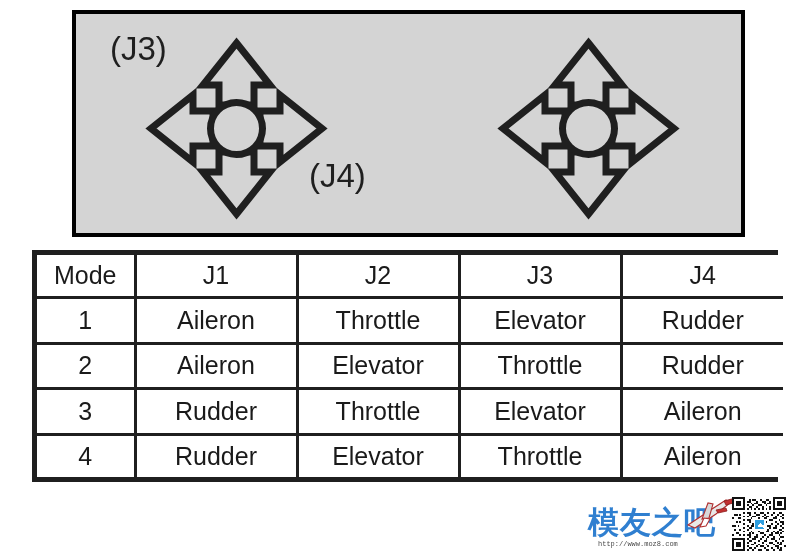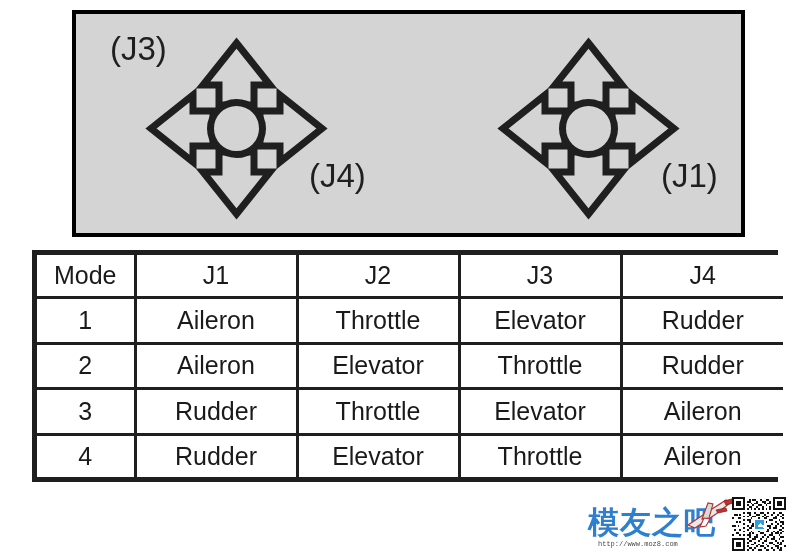--- a/index.html
+++ b/index.html
@@ -177,21 +177,20 @@
 
           <path d="M178 92.5 L136 59 L136 75 L116 75 L116 110 L136 110 L136 126 Z"></path>
 
           <circle cx="92.5" cy="92.5" r="26"></circle>
         </g>
       </svg>
     </div>
   </div>
 
   <div class="stick-group" id="stick-group-right">
-    <div class="stick-label stick-label-br">(J1)</div>
     <div class="stick-cross">
       <svg viewBox="0 0 185 185" xmlns="http://www.w3.org/2000/svg">
         <g fill="#d4d4d4" stroke="#1f1f1f" stroke-width="7" stroke-linejoin="miter">
           <path d="M92.5 7 L126 49 L110 49 L110 69 L75 69 L75 49 L59 49 Z"></path>
           <path d="M92.5 178 L126 136 L110 136 L110 116 L75 116 L75 136 L59 136 Z"></path>
           <path d="M7 92.5 L49 59 L49 75 L69 75 L69 110 L49 110 L49 126 Z"></path>
           <path d="M178 92.5 L136 59 L136 75 L116 75 L116 110 L136 110 L136 126 Z"></path>
           <circle cx="92.5" cy="92.5" r="26"></circle>
         </g>
       </svg>

